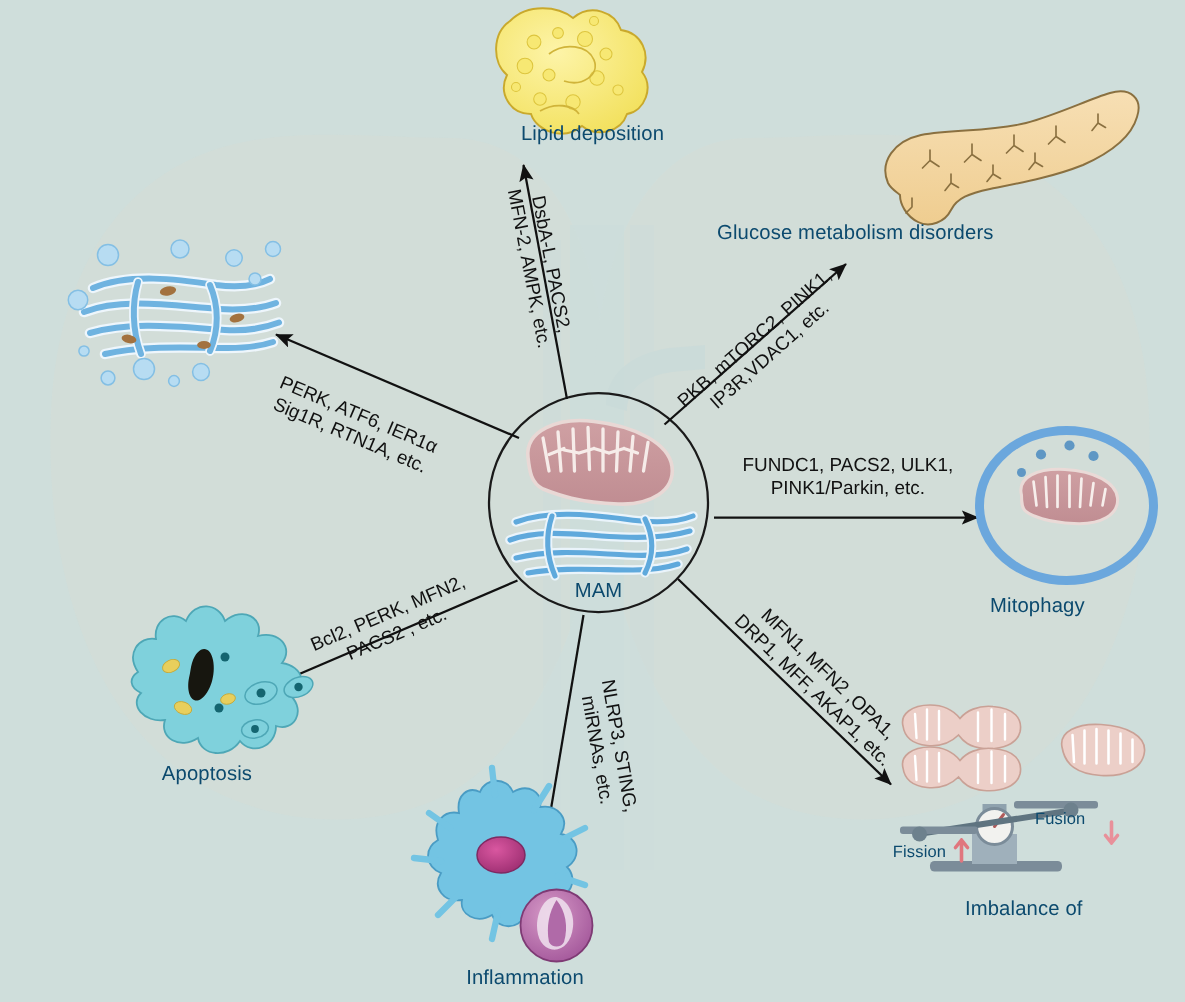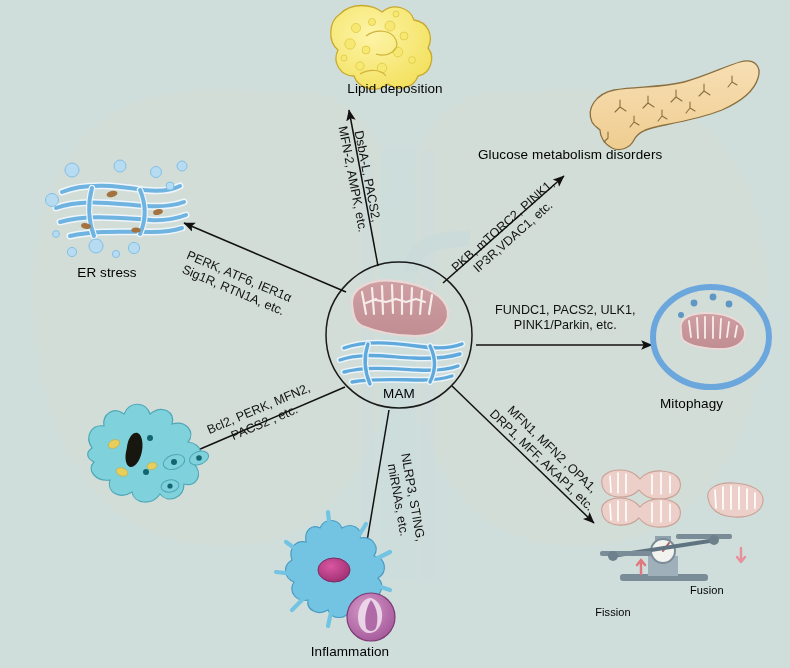--- a/index.html
+++ b/index.html
@@ -5,38 +5,38 @@
   html,body{margin:0;padding:0;}
   body{
     width:790px;height:668px;overflow:hidden;
     background:#cfdedb;
     font-family:"Liberation Sans", sans-serif;
     position:relative;
   }
   #stage{position:absolute;inset:0;width:790px;height:668px;}
   .lbl{
     position:absolute;
-    color:#000000;
+    color:#0c4a6e;
     font-size:13.5px;
     line-height:1.25;
     text-align:center;
     white-space:nowrap;
     letter-spacing:.1px;
   }
   .arrowlbl{
     position:absolute;
     color:#111;
     font-size:12.6px;
     line-height:1.22;
     white-space:nowrap;
     letter-spacing:0px;
     transform-origin:0 0;
   }
   .arrowlbl.c{text-align:center;}
-  .small{font-size:11px;margin-top:44px;}
+  .small{font-size:11px;}
   .mam-cap{font-size:13.5px;}
 </style>
 </head>
 <body>
 
 <div id="stage">
 
 <svg width="790" height="668" viewBox="0 0 790 668">
   <defs>
     <radialGradient id="lipidGrad" cx="40%" cy="35%" r="75%">
@@ -301,22 +301,23 @@
           <circle cx="116" cy="254" r="3.6"></circle>
       <circle cx="56" cy="234" r="3.4"></circle>
     </g>
   </g>
 </svg>
 
 
 <div class="lbl" style="left:0;top:81px;width:790px;">Lipid deposition</div>
 <div class="lbl" style="left:478px;top:147px;width:420px;text-align:left;">Glucose metabolism disorders</div>
 <div class="lbl" style="left:660px;top:396px;width:160px;text-align:left;">Mitophagy</div>
+<div class="lbl" style="left:575px;top:598px;width:215px;">Imbalance of</div>
 <div class="lbl" style="left:250px;top:644px;width:200px;">Inflammation</div>
-<div class="lbl" style="left:22px;top:265px;width:170px;">ER stress</div>
+<div class="lbl" style="left:48px;top:508px;width:180px;">Apoptosis</div>
 <div class="lbl mam-cap" style="left:339px;top:386px;width:120px;">MAM</div>
 
 
 <div class="lbl small" style="left:578px;top:562px;width:70px;">Fission</div>
 <div class="lbl small" style="left:690px;top:540px;width:70px;text-align:left;">Fusion</div>
 
 
 <div class="arrowlbl c" style="left:364px;top:122px;transform:rotate(79deg);">
   <div>DsbA-L,  PACS2,</div>
   <div>MFN-2,  AMPK, etc.</div>

